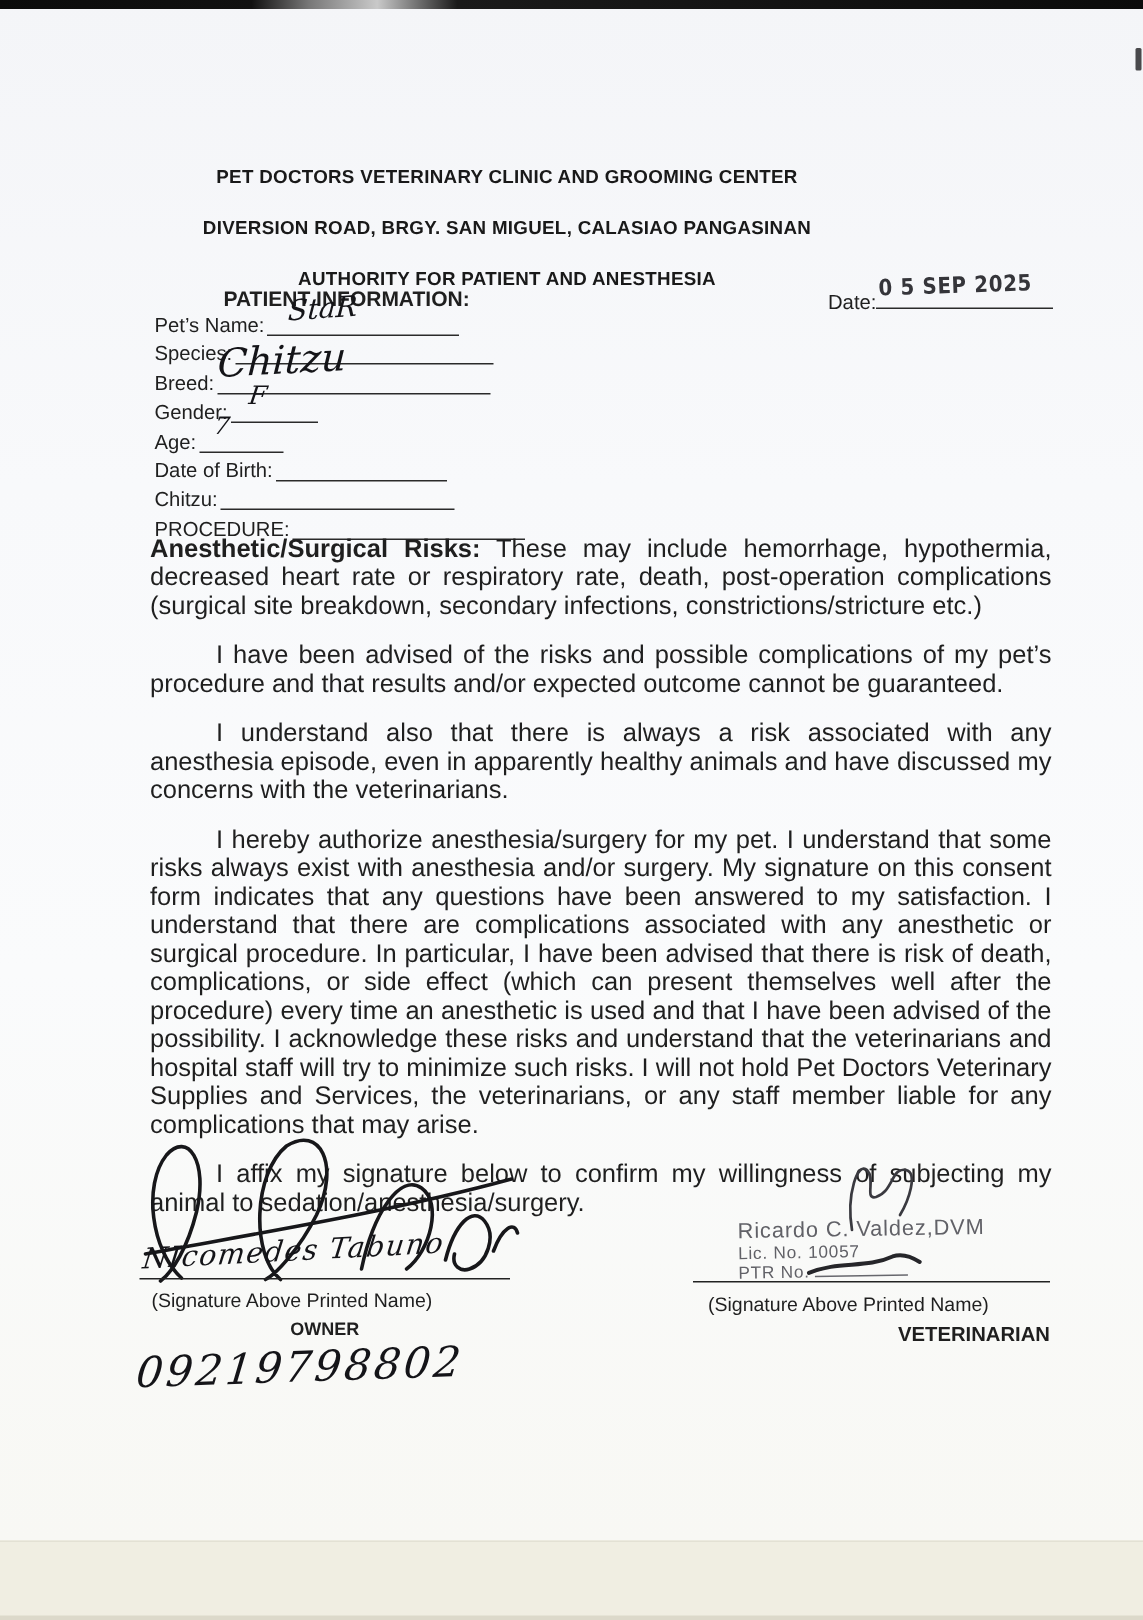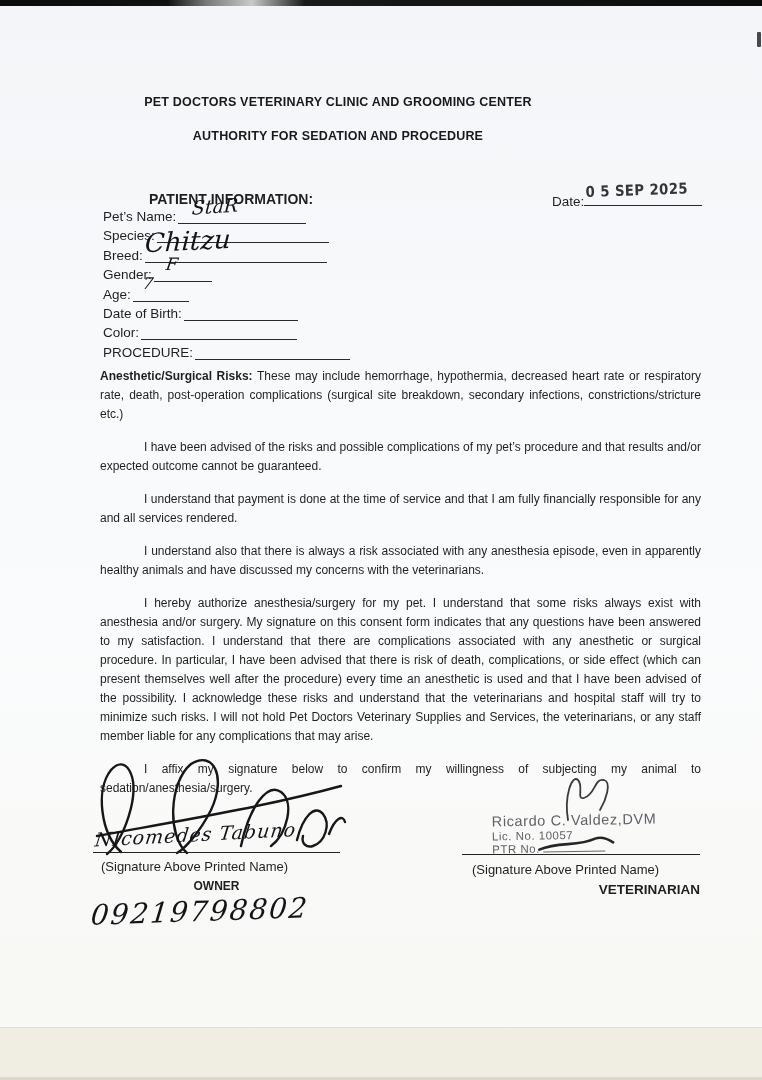--- a/index.html
+++ b/index.html
@@ -9,21 +9,21 @@
     background:linear-gradient(180deg,#f4f5f8 0%,#f8f9fb 30%,#fafbfc 60%,#f8f8f4 95%);
   }
   
   .top-edge{position:absolute;left:0;top:0;width:762px;height:6px;
     background:linear-gradient(90deg,#0b0b0b 0%,#111 22%,#777 27%,#c9c9c9 33%,#1a1a1a 40%,#0b0b0b 100%);}
   .right-edge-mark{position:absolute;right:1px;top:32px;width:4px;height:15px;background:#2a2a2e;border-radius:1px;opacity:.85;}
   .bottom-sheet{position:absolute;left:0;top:1027px;width:762px;height:53px;background:#f0eee2;border-top:1px solid #e3e1d4;}
   .bottom-sheet::after{content:"";position:absolute;left:0;bottom:0;width:100%;height:4px;background:#dcd9ca;}
 
   
-  .header{position:absolute;left:0;top:96px;width:676px;text-align:center;font-weight:bold;font-size:12.5px;letter-spacing:.2px;color:#191919;}
+  .header{position:absolute;left:0;top:112px;width:676px;text-align:center;font-weight:bold;font-size:12.5px;letter-spacing:.2px;color:#191919;}
   .header .hl{margin-bottom:21px;line-height:13px;}
 
   
   .pi-heading{position:absolute;left:103px;top:191px;font-weight:bold;font-size:14px;margin-left:46px;}
   .date-group{position:absolute;left:552px;top:193px;font-size:13.5px;}
   .date-line{display:inline-block;width:118px;border-bottom:1.4px solid #2a2a2a;height:12px;}
   .date-stamp{position:absolute;left:34px;top:-10px;width:130px;
     font-family:"DejaVu Sans",sans-serif;font-weight:600;font-size:15px;color:#35353a;
     letter-spacing:.5px;transform:rotate(-2deg) scaleX(.88);transform-origin:left bottom;white-space:nowrap;}
 
@@ -35,21 +35,21 @@
   .w-pets{width:128px}.w-spec{width:172px}.w-breed{width:182px}.w-gen{width:58px}
   .w-age{width:56px}.w-dob{width:114px}.w-color{width:156px}.w-proc{width:155px}
 
   .hand{font-family:"DejaVu Serif",cursive;font-style:italic;color:#141418;}
   .hw-pets{position:absolute;left:14px;top:-14px;font-size:19px;transform:rotate(-4deg) skewX(-8deg);white-space:nowrap;}
   .hw-breed{position:absolute;left:0px;top:-22px;font-size:26px;transform:rotate(-3deg) skewX(-6deg);white-space:nowrap;}
   .hw-gen{position:absolute;left:12px;top:-13px;font-size:17px;transform:skewX(-8deg);}
   .hw-age{position:absolute;left:10px;top:-13px;font-size:16px;transform:skewX(-8deg);}
 
   
-  .bodytext{position:absolute;left:100px;top:367px;width:601px;font-size:12px;line-height:19px;text-align:justify;}
+  .bodytext{position:absolute;left:100px;top:356px;width:601px;font-size:17px;line-height:19px;text-align:justify;}
   .bodytext p{margin:0 0 14px 0;}
   .bodytext p.ind{text-indent:44px;}
   .bodytext b{font-weight:bold;}
 
   
   .sig-left{position:absolute;left:93px;top:758px;width:255px;}
   .owner-sig-svg{position:absolute;left:-2px;top:-2px;}
   .owner-name{position:absolute;left:2px;top:64px;width:250px;font-size:19px;letter-spacing:1px;transform:rotate(-3deg) skewX(-10deg);white-space:nowrap;}
   .sig-line-l{position:absolute;left:0;top:94px;width:247px;border-bottom:1.8px solid #222;}
   .cap-l{position:absolute;left:8px;top:101px;font-size:13px;}
@@ -70,21 +70,22 @@
 </head>
 <body>
 
 <div id="scan">
   <div class="top-edge"></div>
   <div class="right-edge-mark"></div>
   <div class="bottom-sheet"></div>
 
   <div class="header">
     <div class="hl">PET DOCTORS VETERINARY CLINIC AND GROOMING CENTER</div>
-    <div class="hl">AUTHORITY FOR SEDATION AND PROCEDURE</div>
+    <div class="hl">DIVERSION ROAD, BRGY. SAN MIGUEL, CALASIAO PANGASINAN</div>
+    <div class="hl">AUTHORITY FOR PATIENT AND ANESTHESIA</div>
   </div>
 
   <div class="pi-heading">PATIENT INFORMATION:</div>
 
   <div class="date-group">
     <span>Date:</span><span class="date-line"></span>
     <div class="date-stamp">0 5 SEP 2025</div>
   </div>
 
   <div class="fields">
@@ -114,33 +115,32 @@
       <span class="lab">Age:</span>
       <span class="fline w-age">
         <span class="hand hw-age">7</span>
       </span>
     </div>
     <div class="frow">
       <span class="lab">Date of Birth:</span>
       <span class="fline w-dob"></span>
     </div>
     <div class="frow">
-      <span class="lab">Color:</span>
+      <span class="lab">Chitzu:</span>
       <span class="fline w-color"></span>
     </div>
     <div class="frow">
       <span class="lab">PROCEDURE:</span>
       <span class="fline w-proc"></span>
     </div>
   </div>
 
   <div class="bodytext">
     <p><b>Anesthetic/Surgical Risks:</b> <span>These may include hemorrhage, hypothermia, decreased heart rate or respiratory rate, death, post-operation complications (surgical site breakdown, secondary infections, constrictions/stricture etc.)</span></p>
     <p class="ind">I have been advised of the risks and possible complications of my pet’s procedure and that results and/or expected outcome cannot be guaranteed.</p>
-    <p class="ind">I understand that payment is done at the time of service and that I am fully financially responsible for any and all services rendered.</p>
     <p class="ind">I understand also that there is always a risk associated with any anesthesia episode, even in apparently healthy animals and have discussed my concerns with the veterinarians.</p>
     <p class="ind">I hereby authorize anesthesia/surgery for my pet. I understand that some risks always exist with anesthesia and/or surgery. My signature on this consent form indicates that any questions have been answered to my satisfaction. I understand that there are complications associated with any anesthetic or surgical procedure. In particular, I have been advised that there is risk of death, complications, or side effect (which can present themselves well after the procedure) every time an anesthetic is used and that I have been advised of the possibility. I acknowledge these risks and understand that the veterinarians and hospital staff will try to minimize such risks. I will not hold Pet Doctors Veterinary Supplies and Services, the veterinarians, or any staff member liable for any complications that may arise.</p>
     <p class="ind">I affix my signature below to confirm my willingness of subjecting my animal to sedation/anesthesia/surgery.</p>
   </div>
 
   <div class="sig-left">
     <svg class="owner-sig-svg" width="260" height="100" viewBox="0 0 260 100">
       <g fill="none" stroke="#17171a" stroke-width="2.4" stroke-linecap="round">
         <path d="M30 96 C10 78 4 34 20 14 C34 -2 48 18 40 52 C34 76 24 92 16 98"></path>
         <path d="M96 97 C76 80 78 26 100 8 C122 -6 136 20 120 54 C108 78 92 94 86 97"></path>

